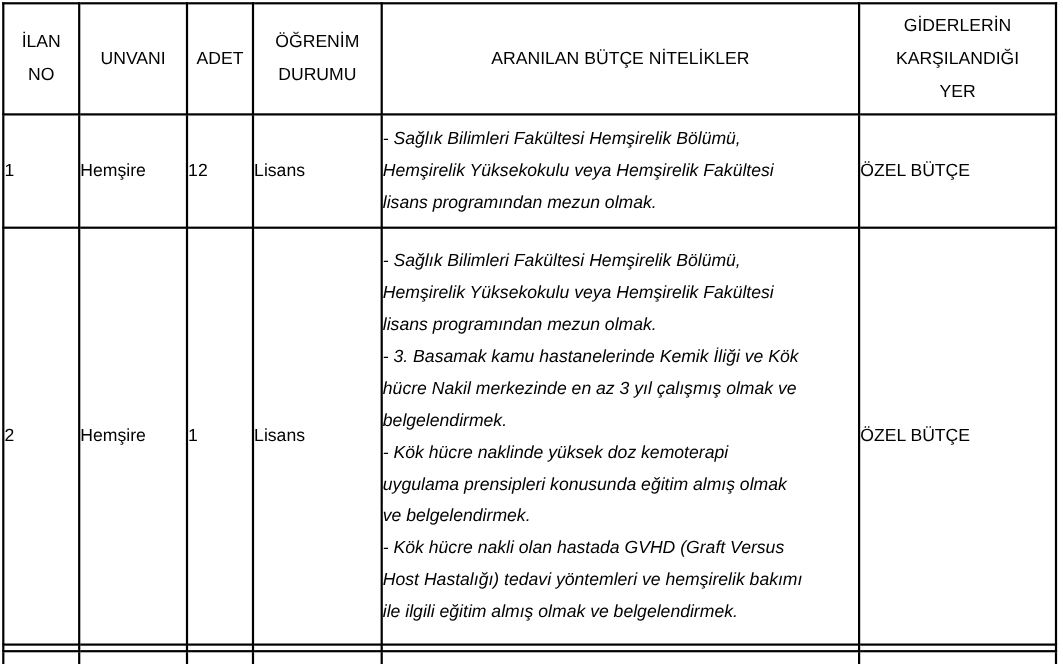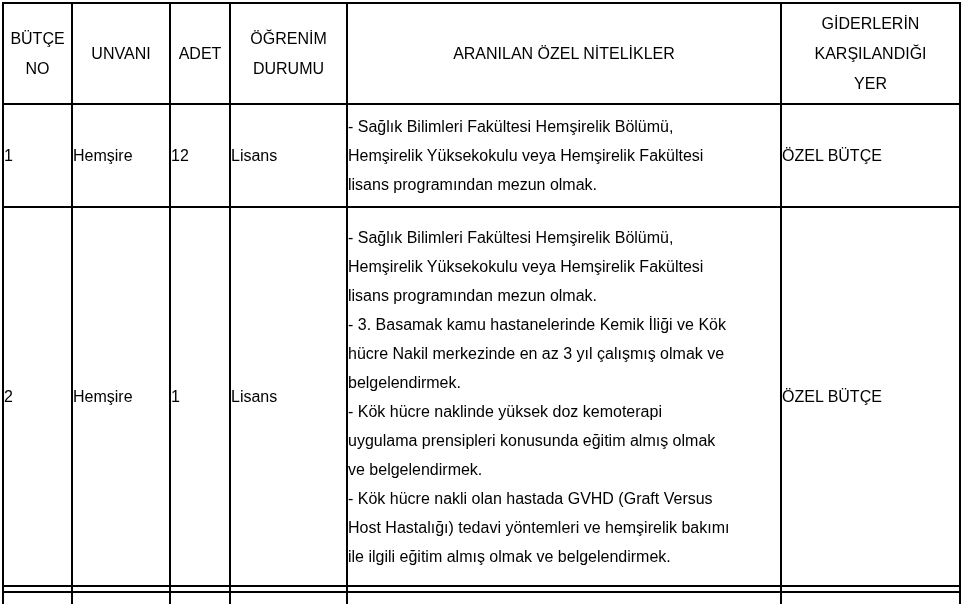--- a/index.html
+++ b/index.html
@@ -37,20 +37,21 @@
   }
   table.postings th {
     line-height: 30px;
     white-space: pre-line;
   }
   td.qual-cell {
     text-align: left;
     padding: 0 8px;
     line-height: 29px;
     white-space: pre-line;
+    font-style: italic;
   }
   tr.header-row   { height: 101px; }
   tr.data-row-1   { height: 103px; }
   tr.data-row-2   { height: 379px; }
   tr.spacer-row   { height: 6px; }
   tr.clipped-row  { height: 40px; }
 </style>
 </head>
 <body>
 
@@ -59,27 +60,27 @@
     <colgroup>
       <col style="width:69px">
       <col style="width:98px">
       <col style="width:60px">
       <col style="width:117px">
       <col style="width:434px">
       <col style="width:179px">
     </colgroup>
     <thead>
       <tr class="header-row">
-        <th>BÜTÇE
+        <th>İLAN
 NO</th>
         <th>UNVANI</th>
         <th>ADET</th>
         <th>ÖĞRENİM
 DURUMU</th>
-        <th>ARANILAN ÖZEL NİTELİKLER</th>
+        <th>ARANILAN BÜTÇE NİTELİKLER</th>
         <th>GİDERLERİN
 KARŞILANDIĞI
 YER</th>
       </tr>
     </thead>
     <tbody>
       <tr class="data-row-1">
         <td>1</td>
         <td>Hemşire</td>
         <td>12</td>

